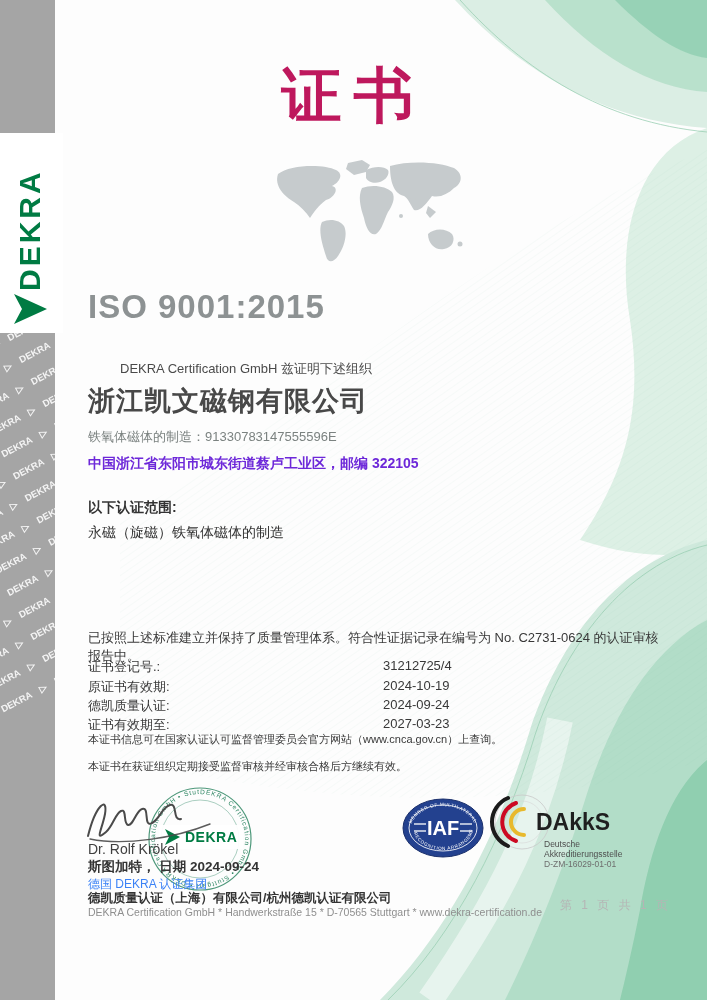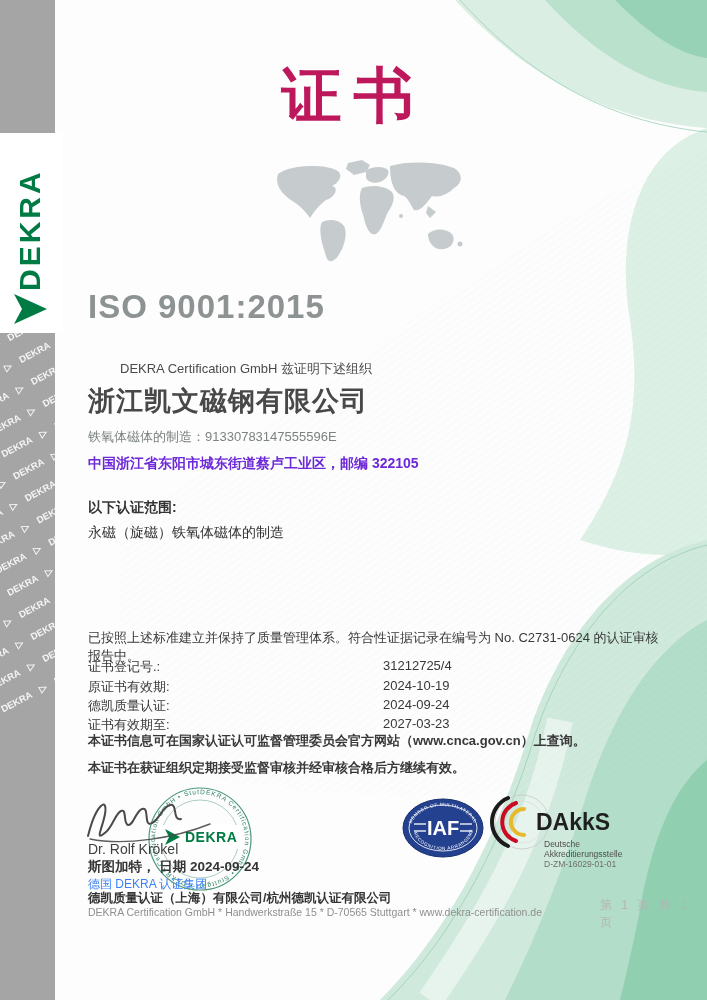--- a/index.html
+++ b/index.html
@@ -27,28 +27,28 @@
   .iso{left:88px;top:288px;font-size:33px;font-weight:bold;color:#8d9293;letter-spacing:1px;z-index:4;}
   .intro{left:88px;top:360px;font-size:13px;color:#4a4a4a;z-index:4;margin-left:32px;}
   .company{left:88px;top:383px;font-size:27px;font-weight:bold;color:#484848;letter-spacing:1px;z-index:4;}
   .credit{left:88px;top:428px;font-size:13px;color:#7b8280;z-index:4;}
   .address{left:88px;top:455px;font-size:14px;font-weight:600;color:#6d28d9;z-index:4;}
   .scope-title{left:88px;top:499px;font-size:14px;font-weight:bold;color:#333;z-index:4;}
   .scope{left:88px;top:524px;font-size:14px;font-weight:500;color:#333;z-index:4;}
   .statement{left:88px;top:629px;width:575px;font-size:13px;font-weight:500;color:#383838;z-index:4;}
   .frow{left:88px;width:470px;font-size:13px;font-weight:500;color:#383838;z-index:4;margin-top:8px;}
   .frow .fval{position:absolute;left:295px;top:0;}
-  .note{left:88px;font-size:13px;font-weight:700;color:#383838;z-index:4;}
+  .note{left:88px;font-size:11px;font-weight:400;color:#383838;z-index:4;}
 
   .signer{left:88px;top:841px;font-size:14px;color:#3f3f3f;z-index:6;}
   .place-date{left:88px;top:858px;font-size:13.5px;font-weight:600;color:#333;z-index:6;}
   .org1{left:88px;top:876px;font-size:12px;font-weight:500;color:#3b82f6;z-index:6;}
   .org2{left:88px;top:890px;font-size:12.5px;font-weight:600;color:#333;z-index:6;}
   .dekra-footer{left:88px;top:906px;font-size:10.5px;color:#8f8f8f;z-index:6;}
-  .page-no{left:560px;top:897px;font-size:12px;color:#b5b5b5;letter-spacing:3px;z-index:6;margin-left:40px;}
+  .page-no{left:560px;top:897px;font-size:12px;color:#b5b5b5;letter-spacing:3px;z-index:6;}
 
   .seal-wrap{left:142px;top:783px;z-index:5;}
   .sig-wrap{left:80px;top:786px;z-index:6;}
   .map-wrap{left:270px;top:156px;z-index:4;}
   .iaf-wrap{left:402px;top:798px;z-index:6;}
   .dakks-wrap{left:486px;top:792px;z-index:6;}
   .bg{left:0;top:0;z-index:0;}
 </style>
 </head>
 <body>

